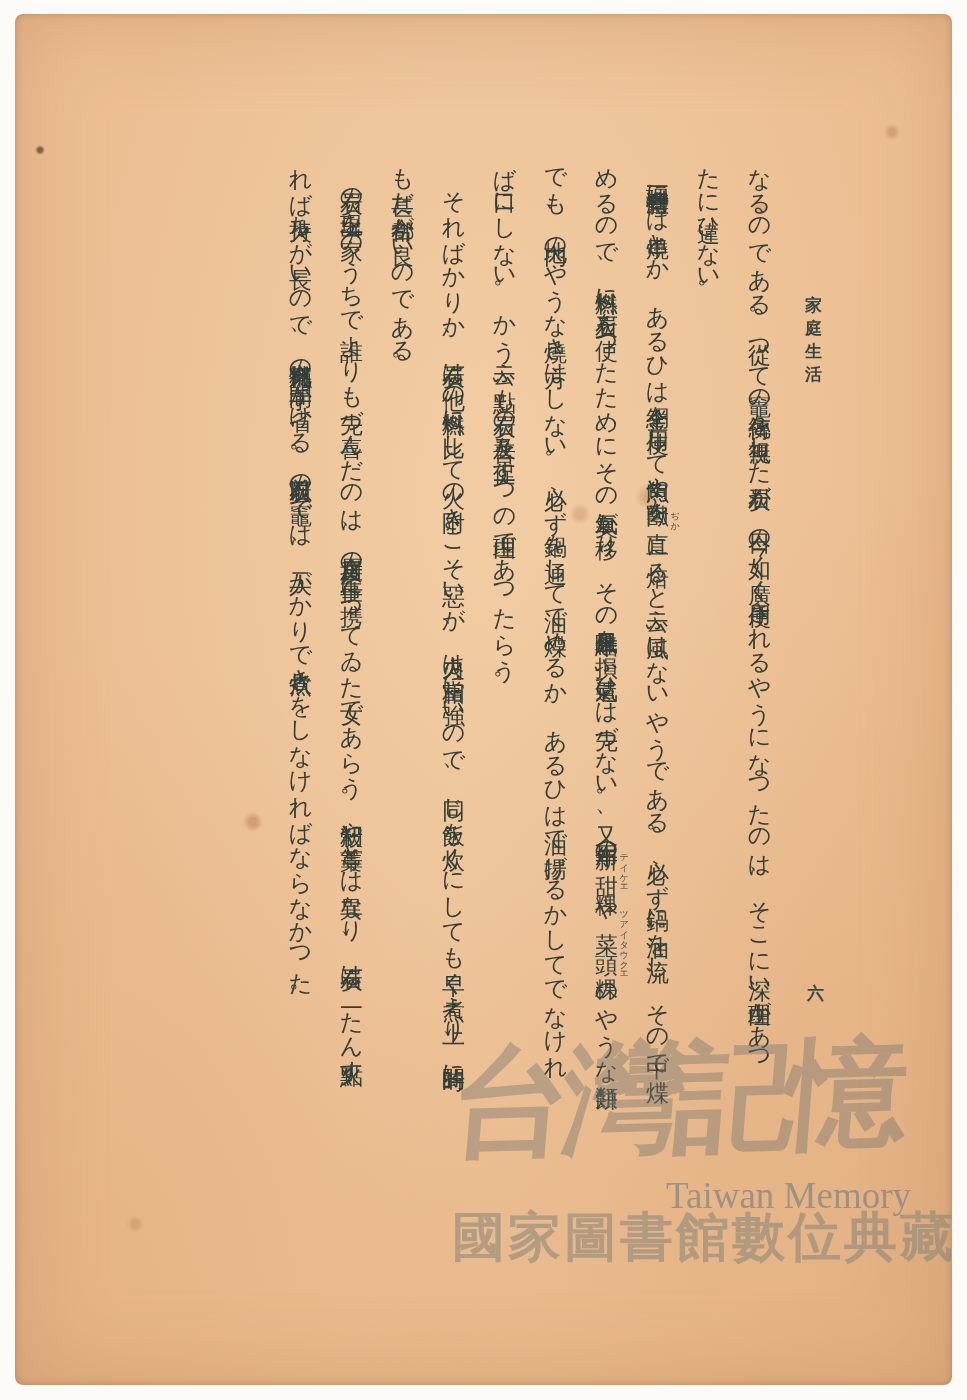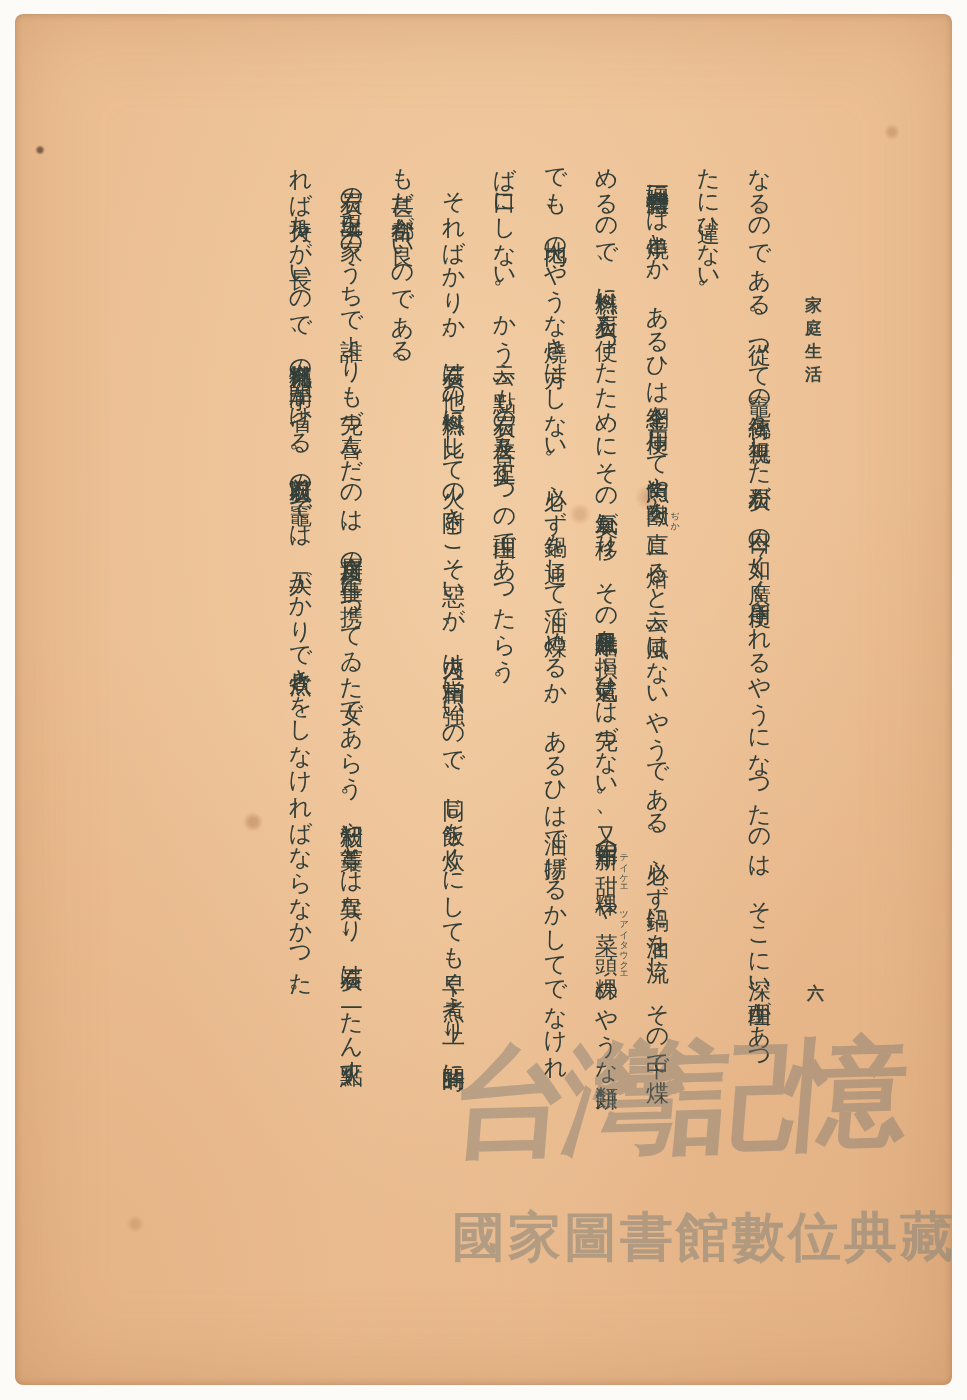--- a/index.html
+++ b/index.html
@@ -103,17 +103,18 @@
 
     <div class="text-block" id="text-block">
         <p class="para">なるのである。從つて竈の傳統を無視した石炭が、今日の如く廣く使用されるやうになつたのは、そこに深い理由があつたに違ひない。</p>
         <p class="para indent">一體臺灣料理には燒串とか、あるひは金網を使用して魚肉や獸肉を<ruby>直<rt>ぢか</rt></ruby>に焙ると云ふ風はないやうである。必らず鍋に油を流し、その中で煠めるので、燃料に石炭を使つたためにその臭氣が移り、その結果風味を損ふ氣遣ひは先づない。又、新年用の<ruby>甜粿<rt>テイケエ</rt></ruby>や<ruby>菜頭粿<rt>ツアイタウクエ</rt></ruby>のやうな餅類でも、內地のやうな燒き方はしない。必らず鍋を通して油で煠めるか、あるひは油で揚げるかしてでなければ口にしない。かう云ふ點も石炭の普及を促す一つの理由であつたらう。</p>
         <p class="para indent">そればかりか、石炭は他の燃料に比して火の附きこそ惡いが、火力は相當に強いので、同じ飯を炊くにしても早く煮え上り、時間的にも甚だ都合が良いのである。</p>
         <p class="para indent">石炭の出現を一家のうちで誰よりも先づ喜んだのは、直接厨房の仕事に携つてゐた女であらう。籾殼や藁等とは異なり、石炭は、一たん點火すれば火持ちが長いので、燃料補充の手間が省ける。石炭以前の竈では、二人がかりで煮炊きをしなければならなかつた。</p>
       </div>
 
     <div class="wm-logo">台灣記憶</div>
 
+    <div class="wm-en">Taiwan Memory</div>
 
     <div class="wm-inst">國家圖書館數位典藏</div>
 
   </div>
 </div>
 
 </body></html>

